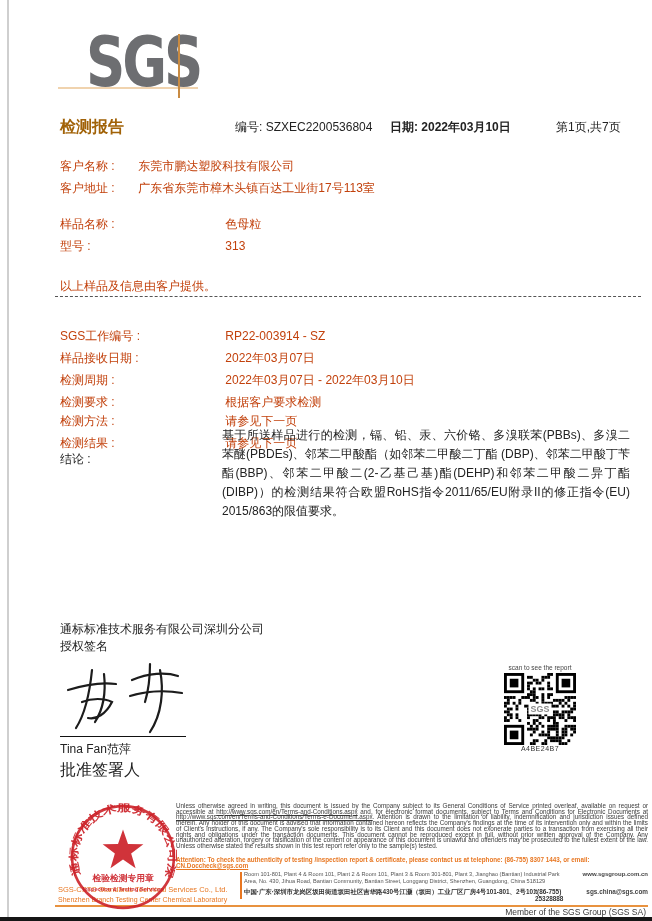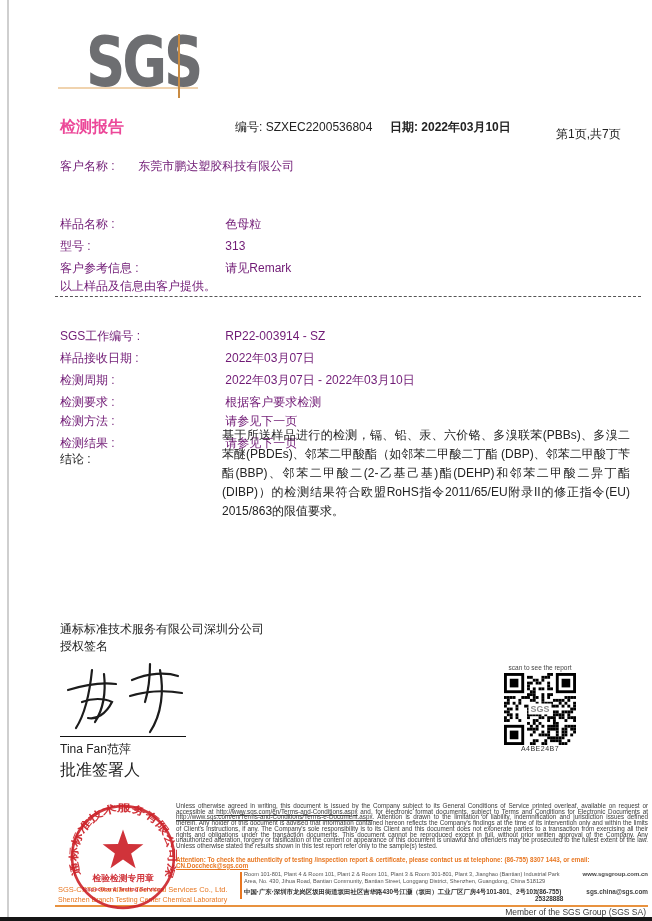--- a/index.html
+++ b/index.html
@@ -13,26 +13,26 @@
 
   
   .logo-text{position:absolute;left:86px;top:34px;font-size:70px;line-height:56px;
     font-weight:bold;color:#6d6e71;letter-spacing:-4px;transform:scale(0.78,1);transform-origin:left top;
     font-family:"DejaVu Sans","Liberation Sans",sans-serif;}
   .logo-hline{position:absolute;left:58px;top:87px;width:140px;height:2px;background:#f0d3ae;}
   .logo-vline{position:absolute;left:178px;top:34px;width:2px;height:64px;background:#c98b42;}
 
   
   .hdr{position:absolute;top:119px;left:0;width:652px;font-size:12px;}
-  .hdr .title{position:absolute;left:60px;top:-2px;font-size:16px;font-weight:bold;color:#ec4899;}
+  .hdr .title{position:absolute;left:60px;top:-2px;font-size:16px;font-weight:bold;color:#a16207;}
   .hdr .no{position:absolute;left:235px;}
   .hdr .dt{position:absolute;left:390px;font-weight:bold;}
-  .hdr .pg{position:absolute;left:556px;margin-top:7px;}
-
-  .row{position:absolute;left:60px;font-size:12px;color:#701a75;white-space:nowrap;}
+  .hdr .pg{position:absolute;left:556px;}
+
+  .row{position:absolute;left:60px;font-size:12px;color:#c2410c;white-space:nowrap;}
   .row .lbl{display:inline-block;}
   .row .w1{width:75px;}
   .row .w2{width:162px;}
 
   .dashline{position:absolute;left:55px;top:296px;width:586px;border-top:1.5px dashed #555;}
 
   .concl{position:absolute;left:222px;top:426px;width:408px;font-size:12px;line-height:19px;
     color:#222;text-align:justify;}
   .concl-lbl{position:absolute;left:60px;top:451px;font-size:12px;}
 
@@ -84,31 +84,31 @@
     <span class="title">检测报告</span>
     <span class="no"><span>编号:</span> <span>SZXEC2200536804</span></span>
     <span class="dt"><span>日期:</span> <span>2022年03月10日</span></span>
     <span class="pg">第1页,共7页</span>
   </div>
 
   <div class="row" style="top:158px">
     <span class="lbl w1">客户名称 :</span>
     <span>东莞市鹏达塑胶科技有限公司</span>
   </div>
+  <div class="row" style="top:180px">
+    <span class="lbl w1">客户地址 :</span>
+    <span>广东省东莞市樟木头镇百达工业街17号113室</span>
+  </div>
   <div class="row" style="top:216px">
     <span class="lbl w2">样品名称 :</span>
     <span>色母粒</span>
   </div>
   <div class="row" style="top:238px">
     <span class="lbl w2">型号 :</span>
     <span>313</span>
-  </div>
-  <div class="row" style="top:260px">
-    <span class="lbl w2">客户参考信息 :</span>
-    <span>请见Remark</span>
   </div>
   <div class="row" style="top:278px">以上样品及信息由客户提供。</div>
 
   <div class="dashline"></div>
 
   <div class="row" style="top:328px">
     <span class="lbl w2">SGS工作编号 :</span>
     <span>RP22-003914 - SZ</span>
   </div>
   <div class="row" style="top:350px">

